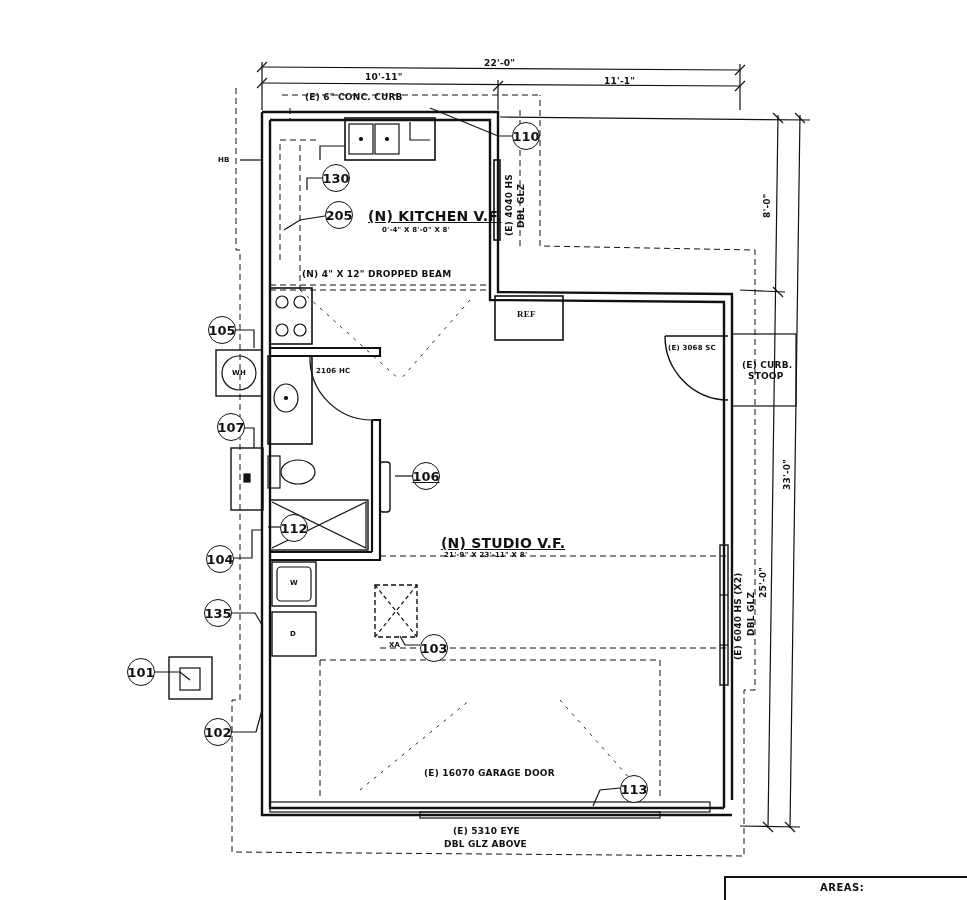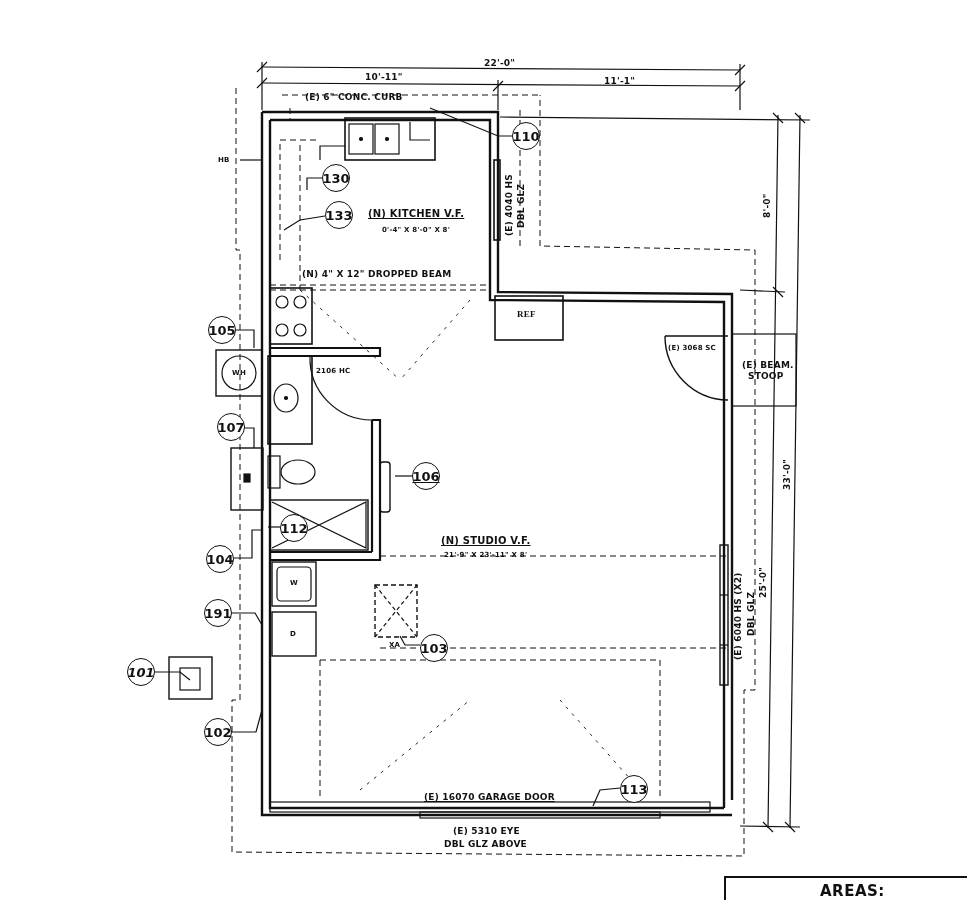--- a/index.html
+++ b/index.html
@@ -3,22 +3,22 @@
 <meta charset="utf-8">
 <style>
   html,body{margin:0;padding:0;background:#fff;}
   body{width:967px;height:900px;position:relative;overflow:hidden;font-family:"DejaVu Sans",sans-serif;color:#111;}
   svg{position:absolute;left:0;top:0;}
   .lbl{position:absolute;font-family:"DejaVu Sans",sans-serif;font-size:9px;font-weight:bold;color:#111;white-space:nowrap;letter-spacing:0.2px;}
   .lbl.small{font-size:7px;}
   .vert{transform-origin:left top;}
   .tag{position:absolute;width:28px;height:28px;border:1.6px solid #111;border-radius:50%;background:#fff;display:flex;align-items:center;justify-content:center;font-size:13px;font-weight:bold;box-sizing:border-box;}
   .areas{position:absolute;left:724px;top:876px;width:260px;height:40px;border-top:2px solid #111;border-left:2px solid #111;}
-  .areas span{position:absolute;left:94px;top:4px;font-size:15px;font-weight:bold;letter-spacing:0.5px;}
-  .room-title{font-size:10px;font-weight:bold;text-decoration:underline;}
+  .areas span{position:absolute;left:94px;top:4px;font-size:10px;font-weight:bold;letter-spacing:0.5px;}
+  .room-title{font-size:14px;font-weight:bold;text-decoration:underline;}
 </style>
 </head>
 <body>
 
 <svg width="967" height="900" viewBox="0 0 967 900">
   <g stroke="#111" fill="none" stroke-width="1.2">
 
     <line x1="262" y1="67" x2="740" y2="70"></line>
     <line x1="262" y1="83" x2="740" y2="86"></line>
     <line x1="262" y1="62" x2="262" y2="110"></line>
@@ -153,48 +153,48 @@
 <div class="lbl vert" style="left:762px;top:218px;transform:rotate(-90deg);">8'-0"</div>
 <div class="lbl vert" style="left:758px;top:598px;transform:rotate(-90deg);">25'-0"</div>
 <div class="lbl vert" style="left:782px;top:490px;transform:rotate(-90deg);">33'-0"</div>
 
 <div class="lbl" style="left:305px;top:92px;">(E) 6" CONC. CURB</div>
 <div class="lbl" style="left:302px;top:269px;">(N) 4" X 12" DROPPED BEAM</div>
 <div class="lbl vert" style="left:504px;top:236px;transform:rotate(-90deg);">(E) 4040 HS</div>
 <div class="lbl vert" style="left:516px;top:228px;transform:rotate(-90deg);">DBL GLZ</div>
 <div class="lbl" style="left:517px;top:309px;font-family:Liberation Serif, serif;">REF</div>
 <div class="lbl small" style="left:668px;top:344px;">(E) 3068 SC</div>
-<div class="lbl" style="left:742px;top:360px;">(E) BEAM.</div>
+<div class="lbl" style="left:742px;top:360px;">(E) CURB.</div>
 <div class="lbl" style="left:748px;top:371px;">STOOP</div>
 <div class="lbl small" style="left:316px;top:367px;">2106 HC</div>
 <div class="lbl small" style="left:232px;top:369px;">WH</div>
 <div class="lbl small" style="left:290px;top:579px;">W</div>
 <div class="lbl small" style="left:290px;top:630px;">D</div>
 <div class="lbl small" style="left:389px;top:641px;">XA</div>
 <div class="lbl vert" style="left:733px;top:660px;transform:rotate(-90deg);">(E) 6040 HS (X2)</div>
 <div class="lbl vert" style="left:746px;top:636px;transform:rotate(-90deg);">DBL GLZ</div>
-<div class="lbl" style="left:424px;top:792px;text-decoration:underline;">(E) 16070 GARAGE DOOR</div>
+<div class="lbl" style="left:424px;top:768px;">(E) 16070 GARAGE DOOR</div>
 <div class="lbl" style="left:453px;top:826px;">(E) 5310 EYE</div>
 <div class="lbl" style="left:444px;top:839px;">DBL GLZ ABOVE</div>
 <div class="lbl small" style="left:218px;top:156px;">HB</div>
 
 <div class="lbl room-title" style="left:368px;top:208px;">(N) KITCHEN V.F.</div>
 <div class="lbl small" style="left:382px;top:226px;">0'-4" X 8'-0" X 8'</div>
 <div class="lbl room-title" style="left:441px;top:535px;">(N) STUDIO V.F.</div>
 <div class="lbl small" style="left:444px;top:551px;">21'-9" X 23'-11" X 8'</div>
 
-<div class="tag" style="left:127px;top:658px;font-style:italic;">101</div>
+<div class="tag" style="left:127px;top:658px;">101</div>
 <div class="tag" style="left:204px;top:718px;">102</div>
 <div class="tag" style="left:420px;top:634px;text-align:center;">103</div>
 <div class="tag" style="left:206px;top:545px;">104</div>
 <div class="tag" style="left:208px;top:316px;">105</div>
 <div class="tag" style="left:412px;top:462px;text-decoration:underline;">106</div>
 <div class="tag" style="left:207px;top:413px;margin-left:10px;">107</div>
 <div class="tag" style="left:322px;top:164px;">130</div>
-<div class="tag" style="left:325px;top:201px;">133</div>
+<div class="tag" style="left:325px;top:201px;">205</div>
 <div class="tag" style="left:512px;top:122px;">110</div>
-<div class="tag" style="left:204px;top:599px;">191</div>
+<div class="tag" style="left:204px;top:599px;">135</div>
 <div class="tag" style="left:280px;top:514px;">112</div>
 <div class="tag" style="left:620px;top:775px;">113</div>
 
 <div class="areas">
   <span>AREAS:</span>
 </div>
 
 </body></html>

